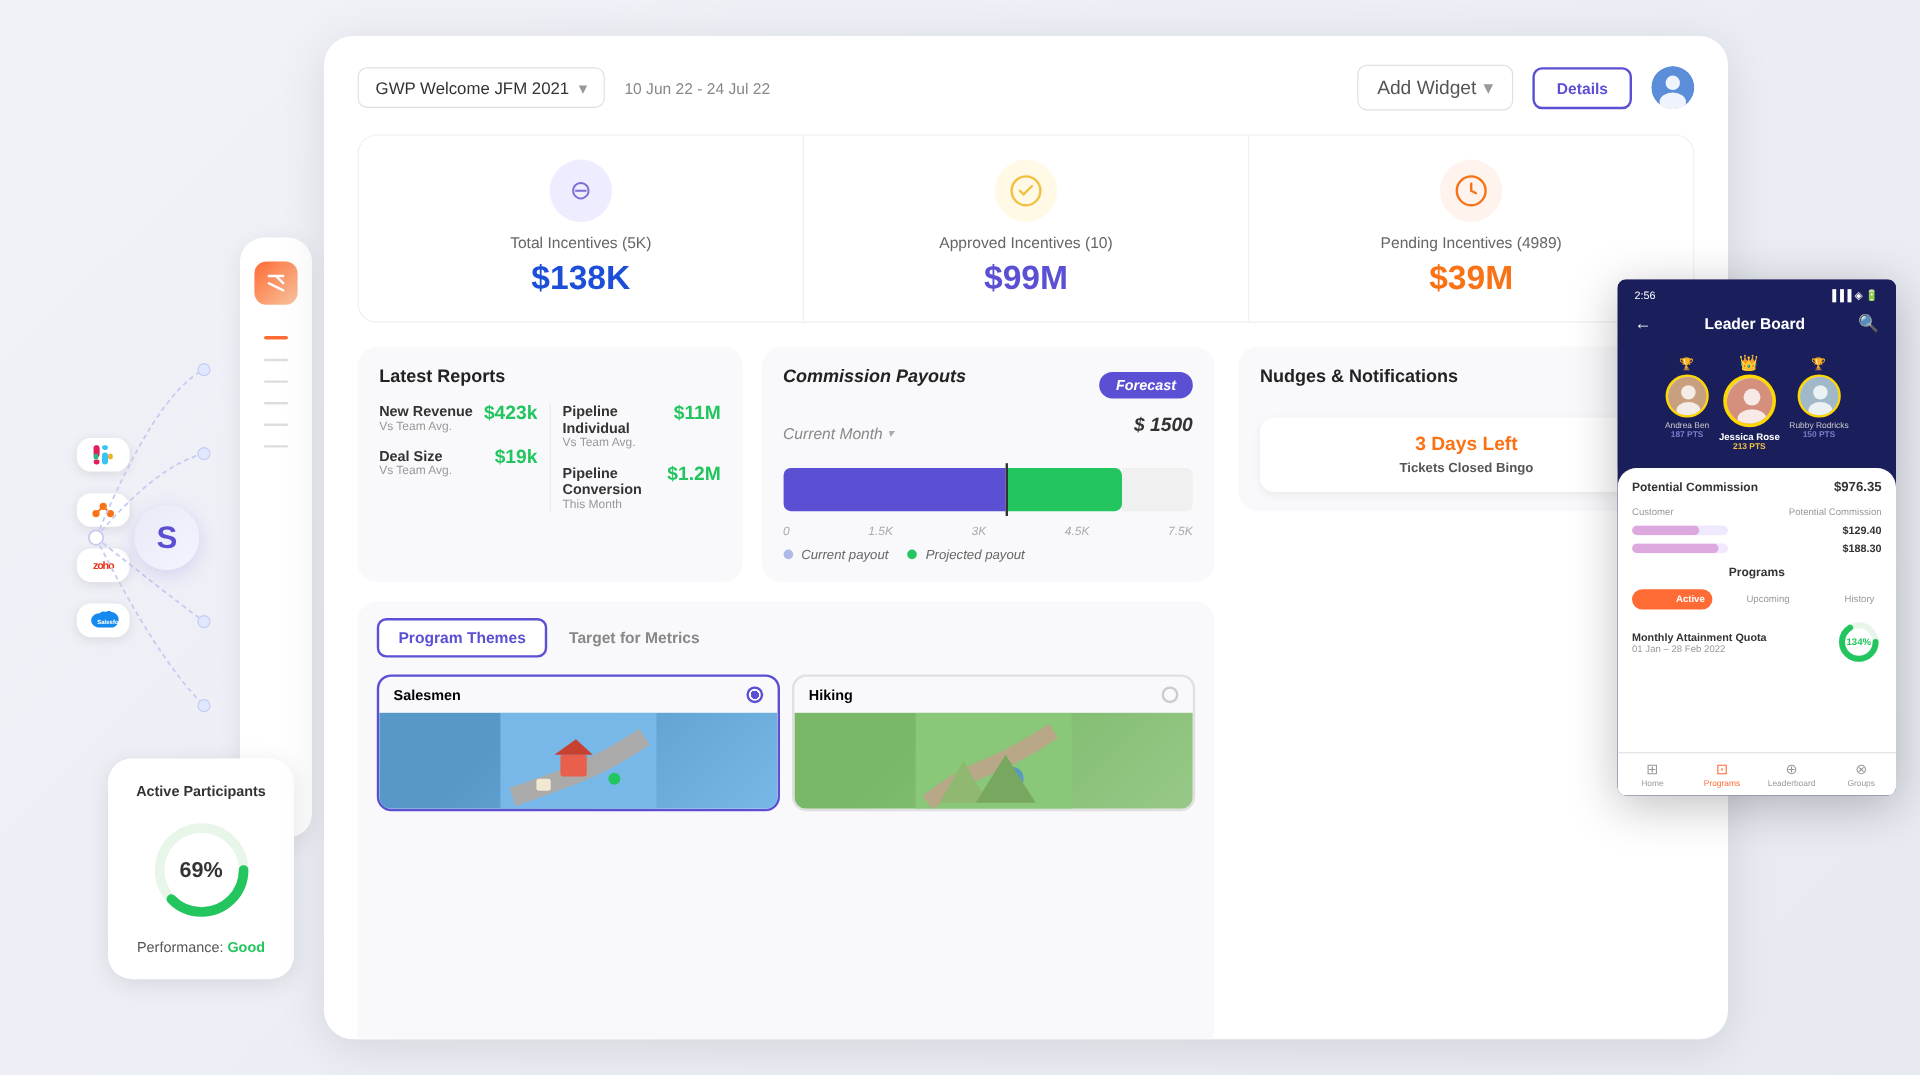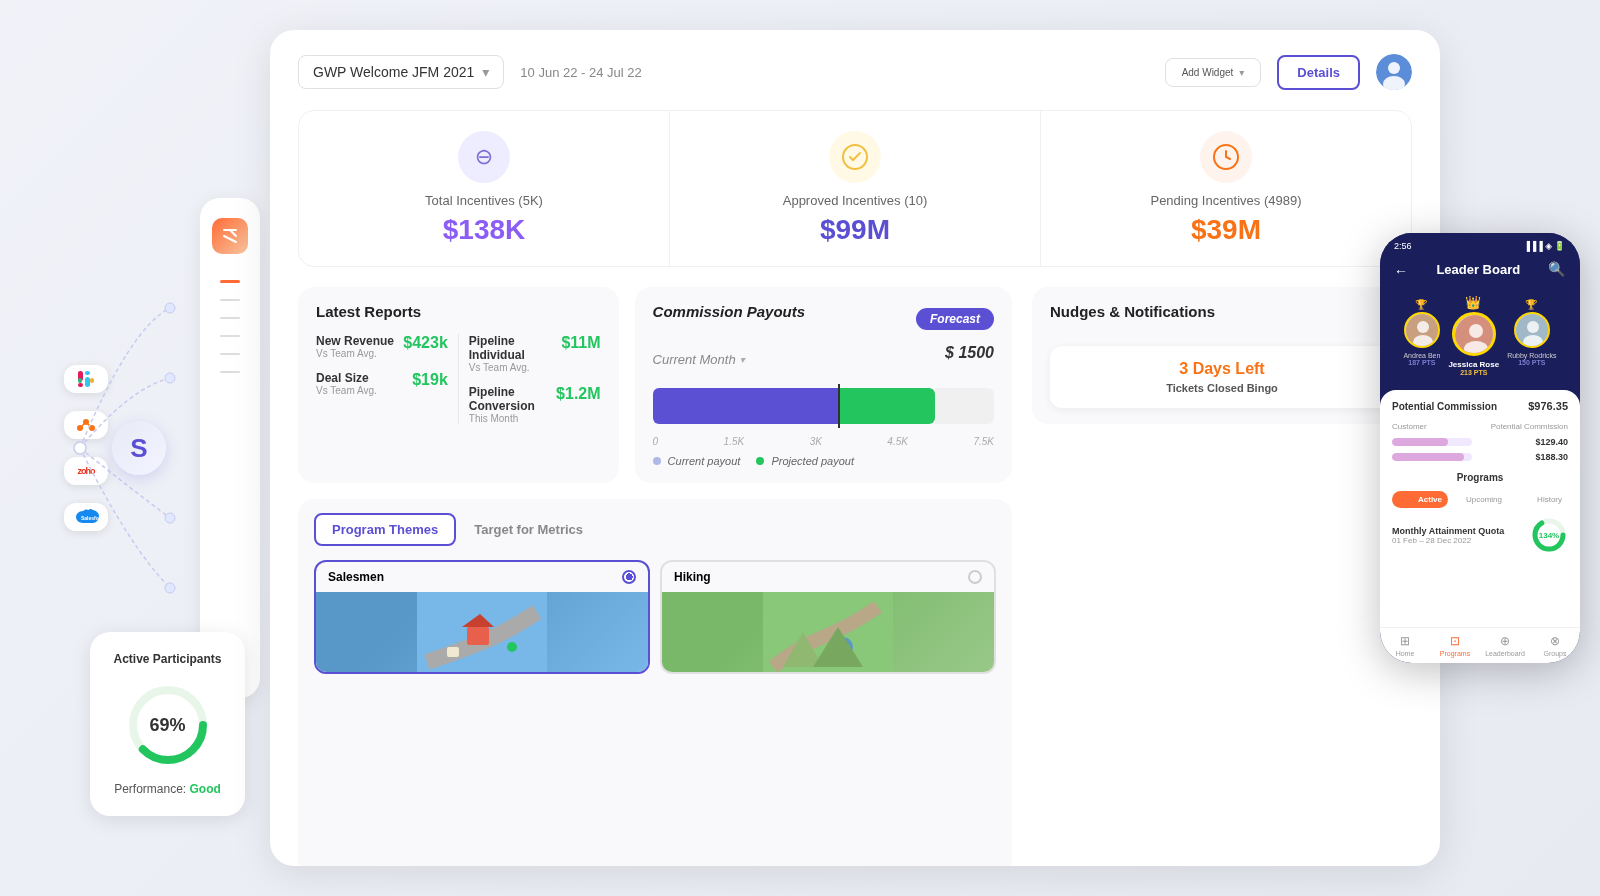--- a/index.html
+++ b/index.html
@@ -114,21 +114,21 @@
     }
 
     .add-widget-btn {
       display: flex;
       align-items: flex-end;
       gap: 6px;
       border: 1px solid #e0e0e0;
       border-radius: 8px;
       padding: 8px 16px;
       cursor: pointer;
-      font-size: 10px;
+      font-size: 16px;
       color: #555;
       background: white;
     }
 
     .details-btn {
       border: 2px solid #5b4fd4;
       border-radius: 8px;
       padding: 8px 18px;
       cursor: pointer;
       font-size: 13px;
@@ -497,24 +497,24 @@
     }
 
     .perf-good { color: #22c55e; font-weight: 700; }
 
     
     .mobile-mockup {
       position: absolute;
       right: 20px;
       top: 50%;
       transform: translateY(-50%);
-      width: 200px;
+      width: 232px;
       height: 430px;
       background: #1a1f5c;
-      border-radius: 32px;
+      border-radius: 7px;
       overflow: hidden;
       box-shadow: 0 8px 40px rgba(0,0,0,0.25);
     }
 
     .mobile-status-bar {
       background: #1a1f5c;
       padding: 8px 14px 4px;
       display: flex;
       justify-content: space-between;
       align-items: center;
@@ -905,21 +905,21 @@
           </svg>
         </div>
       </div>
 
       <div class="metrics-row">
         <div class="metric-card">
           <div class="metric-icon" style="background:#eeecff;">
             <span style="color:#7c6fd4;font-size:22px;font-weight:300;">⊖</span>
           </div>
           <div class="metric-label">Total Incentives (5K)</div>
-          <div class="metric-value" style="color:#8b5cf6;">$138K</div>
+          <div class="metric-value" style="color:#1d4ed8;">$138K</div>
         </div>
         <div class="metric-card">
           <div class="metric-icon" style="background:#fff9e6;">
             <svg width="28" height="28" viewBox="0 0 28 28">
               <circle cx="14" cy="14" r="12" fill="none" stroke="#f0c040" stroke-width="2"></circle>
               <polyline points="9,14 12,17 19,10" stroke="#f0c040" stroke-width="2" fill="none" stroke-linecap="round"></polyline>
             </svg>
           </div>
           <div class="metric-label">Approved Incentives (10)</div>
           <div class="metric-value" style="color:#5b4fd4;">$99M</div>
@@ -1165,21 +1165,21 @@
         <div class="mobile-programs-section">
           <div class="mobile-programs-title">Programs</div>
           <div class="mobile-program-tabs">
             <div class="mobile-prog-tab active">Active</div>
             <div class="mobile-prog-tab inactive">Upcoming</div>
             <div class="mobile-prog-tab inactive">History</div>
           </div>
           <div class="mobile-quota-row">
             <div class="mobile-quota-info">
               <div class="mobile-quota-title">Monthly Attainment Quota</div>
-              <div class="mobile-quota-date">01 Feb – 28 Dec 2022</div>
+              <div class="mobile-quota-date">01 Jan – 28 Feb 2022</div>
             </div>
             <div class="mobile-donut">
               <svg width="38" height="38" viewBox="0 0 38 38">
                 <circle cx="19" cy="19" r="14" fill="none" stroke="#e8f5e9" stroke-width="5"></circle>
                 <circle cx="19" cy="19" r="14" fill="none" stroke="#22c55e" stroke-width="5" stroke-dasharray="80 88" stroke-dashoffset="22" stroke-linecap="round"></circle>
               </svg>
               <div class="mobile-donut-val">134%</div>
             </div>
           </div>
         </div>

